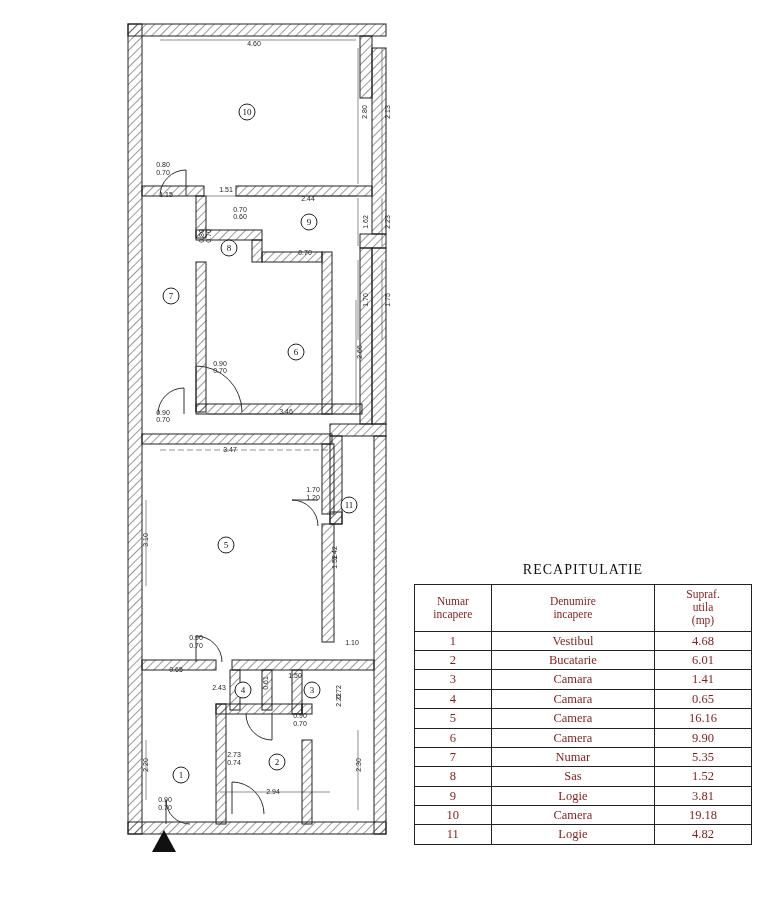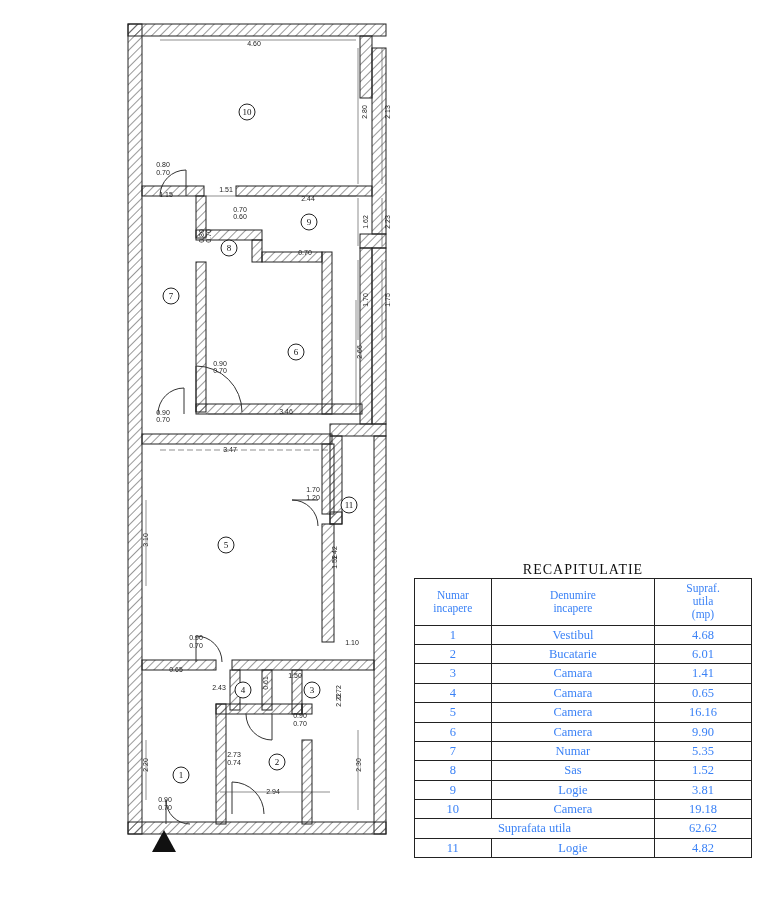--- a/index.html
+++ b/index.html
@@ -26,29 +26,29 @@
     position: absolute;
     left: 414px;
     top: 562px;
     width: 338px;
   }
   .recap-title {
     text-align: center;
     font-size: 14px;
     letter-spacing: 1px;
     font-family: "Liberation Serif", serif;
-    margin-bottom: 0;
+    margin-bottom: 6px;
     color: #111;
   }
   table.recap-table {
     border-collapse: collapse;
     width: 100%;
     font-size: 12.5px;
     font-family: "Liberation Serif", serif;
-    color: #3b82f6;
+    color: #7f1d1d;
   }
   table.recap-table th,
   table.recap-table td {
     border: 1px solid #222;
     padding: 2px 3px;
     text-align: center;
     line-height: 1.15;
   }
   table.recap-table th {
     font-weight: normal;
@@ -305,24 +305,20 @@
         <tr>
           <td>9</td>
           <td>Logie</td>
           <td>3.81</td>
         </tr>
         <tr>
           <td>10</td>
           <td>Camera</td>
           <td>19.18</td>
         </tr>
-        <tr class="sum-row">
-          <td colspan="2" class="sum-label">Suprafata utila</td>
-          <td>62.62</td>
-        </tr>
         <tr>
           <td>11</td>
           <td>Logie</td>
           <td>4.82</td>
         </tr>
       </tbody>
   </table>
 </div>
 
 </body></html>

